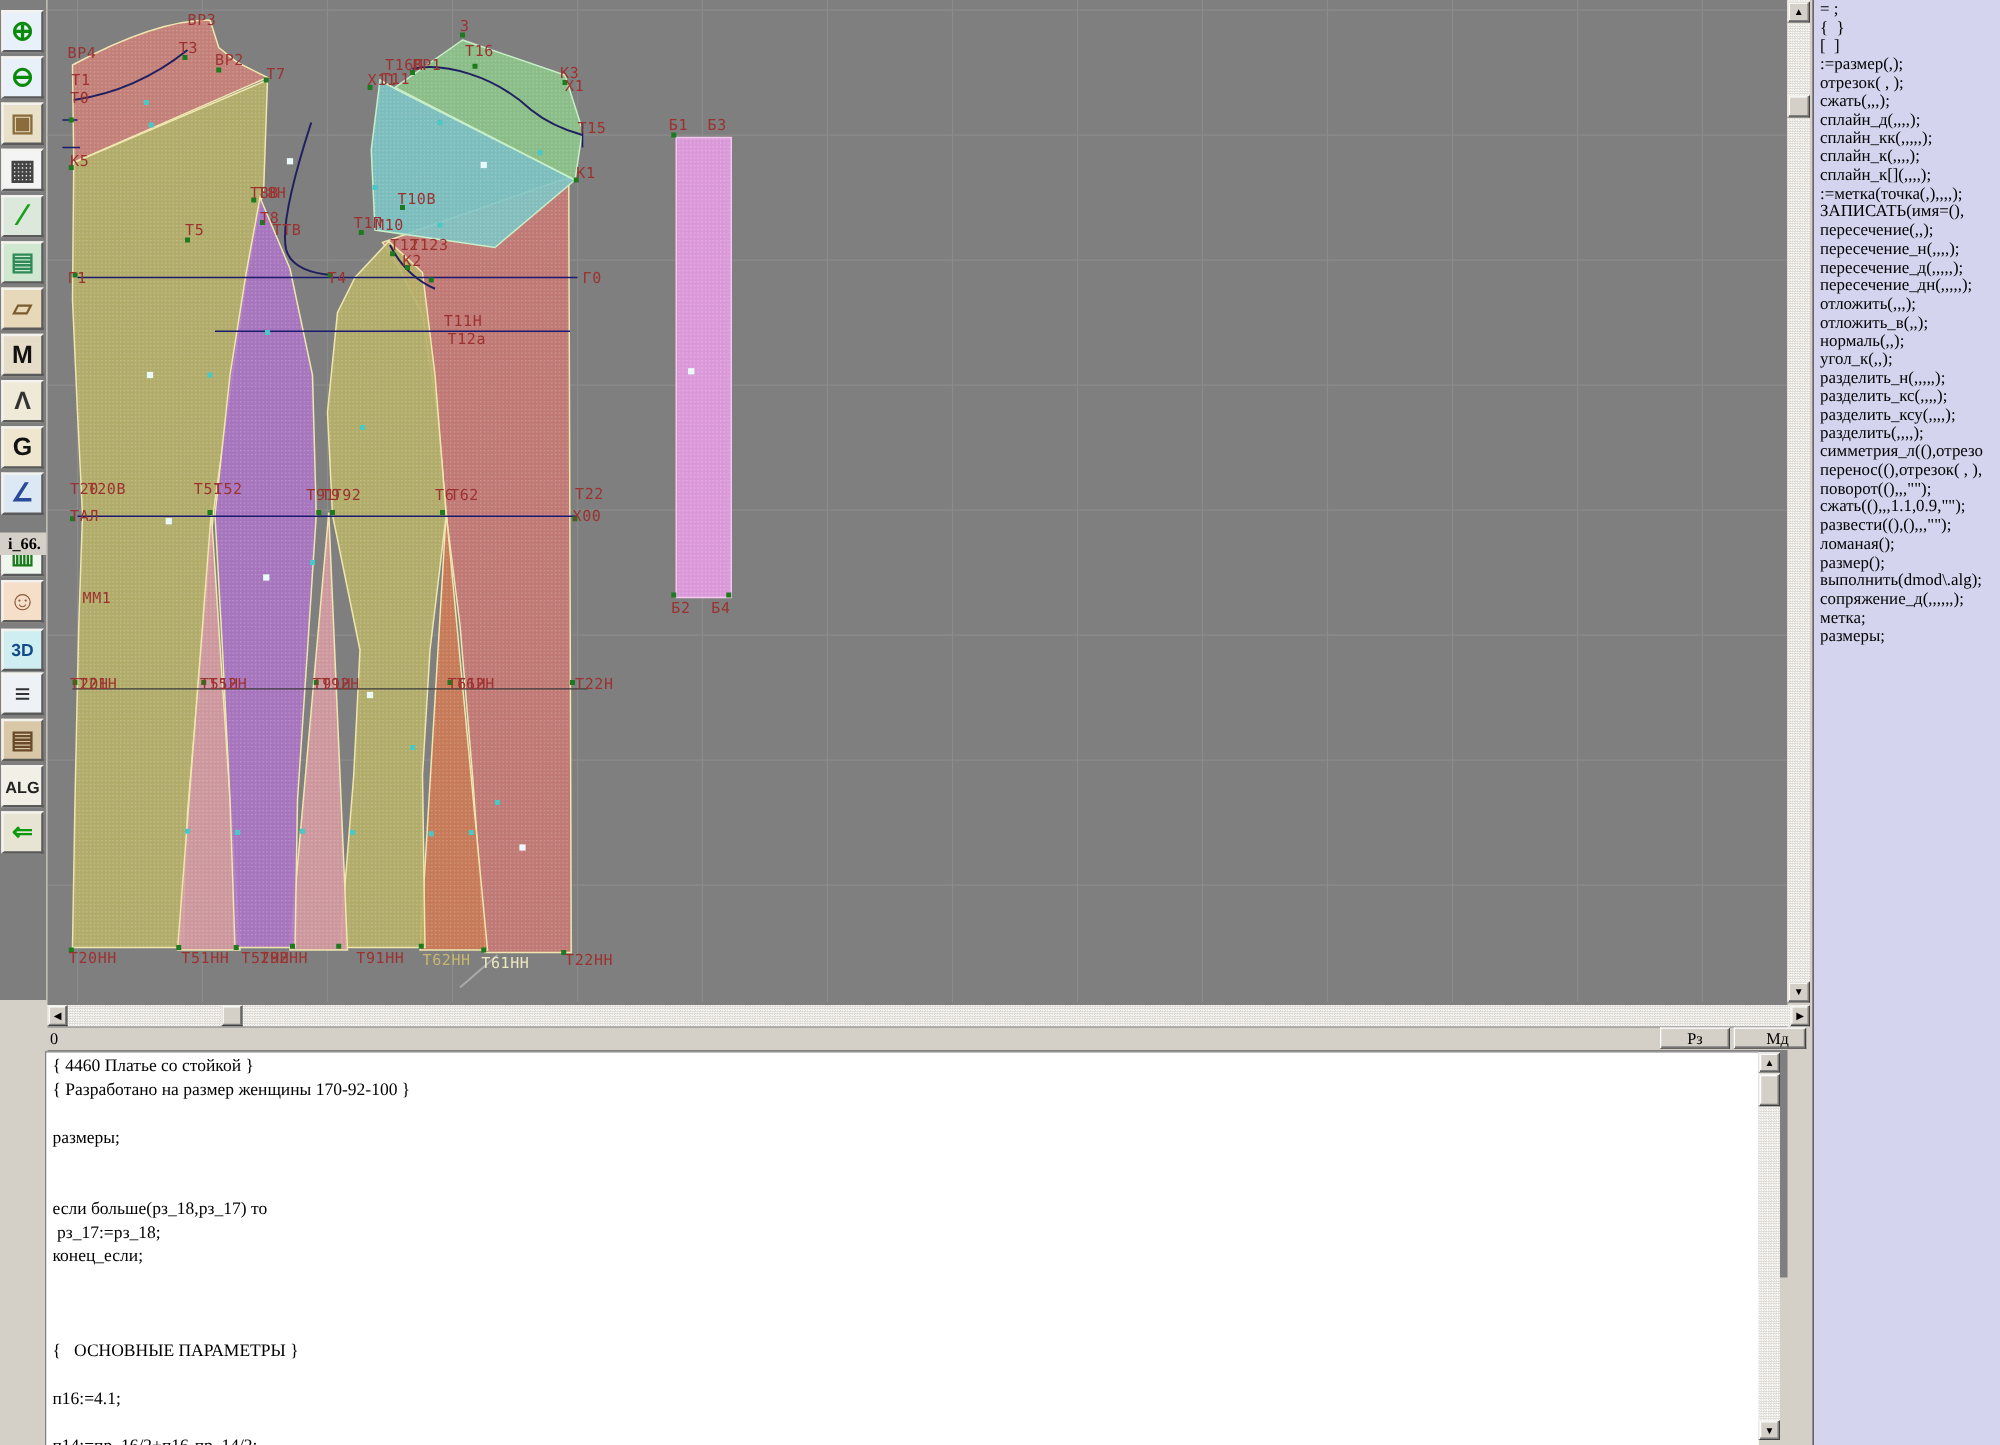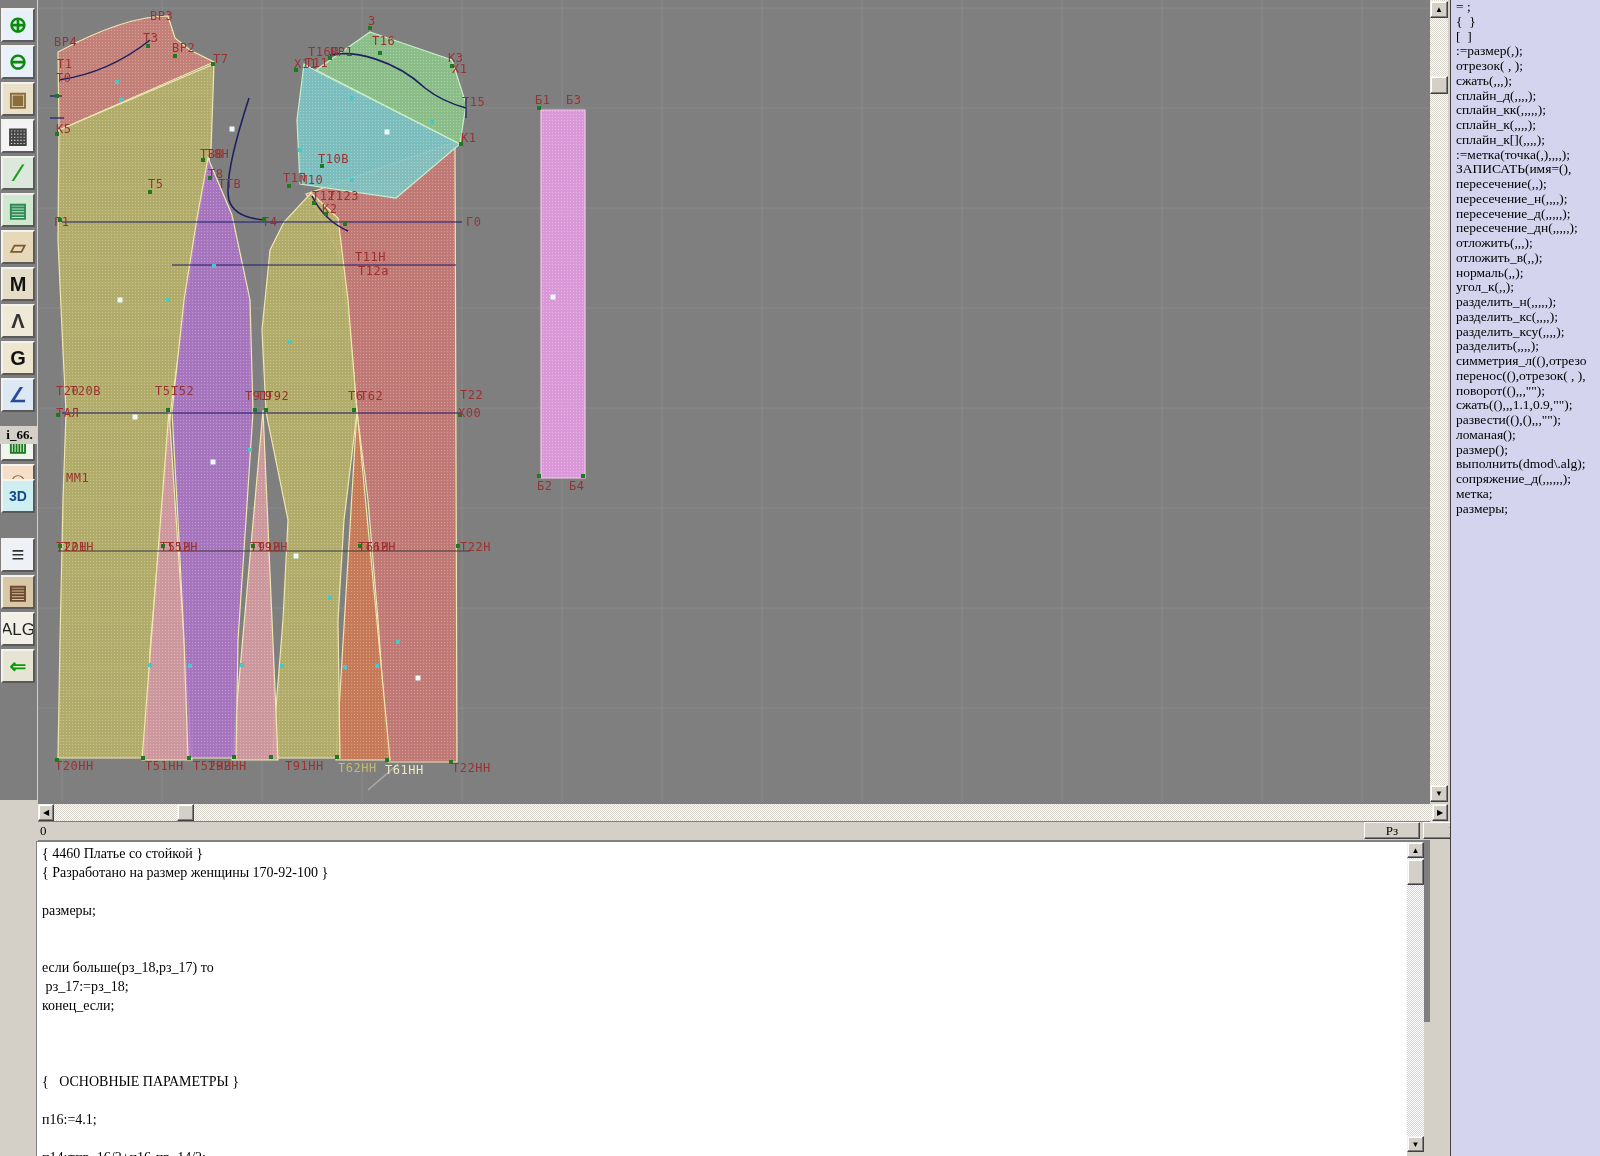--- a/index.html
+++ b/index.html
@@ -33,21 +33,21 @@
     border-top:1px solid #f4f2ee;border-left:1px solid #f4f2ee;
     border-right:1px solid #404040;border-bottom:1px solid #404040;
     box-shadow:inset -1px -1px 0 #808080,inset 1px 1px 0 #fff;cursor:pointer;box-sizing:border-box;}
 
   
   #statusrow{position:absolute;left:0;top:822px;width:1450px;height:18px;background:#d4d0c8;}
   #origin0{position:absolute;left:40px;top:1px;font:13px "Liberation Serif",serif;color:#000;}
   .mini-btn{position:absolute;top:0;height:17px;background:#d4d0c8;color:#000;
     border-top:1px solid #fff;border-left:1px solid #fff;border-right:1px solid #404040;border-bottom:1px solid #404040;
     box-shadow:inset -1px -1px 0 #808080;font:13px "Liberation Serif",serif;
-    display:flex;align-items:center;justify-content:center;cursor:pointer;box-sizing:border-box;margin-left:36px;}
+    display:flex;align-items:center;justify-content:center;cursor:pointer;box-sizing:border-box;}
 
   
   #codearea{position:absolute;left:36px;top:841px;width:1370px;height:315px;background:#ffffff;
     border-top:1px solid #808080;border-left:1px solid #808080;overflow:hidden;}
   #codearea pre{margin:2px 0 0 5px;font:14px "Liberation Serif",serif;color:#000;line-height:19px;white-space:pre;}
 
   
   #sidebar{position:absolute;left:1450px;top:0;width:150px;height:1156px;background:#d4d4ee;border-left:1px solid #404040;overflow:hidden;}
   #sidebar .cmd{font:13.5px "Liberation Serif",serif;color:#000;line-height:14.75px;white-space:pre;padding-left:5px;cursor:pointer;}
 
@@ -91,31 +91,31 @@
       </div>
       <div class="tbtn" style="top: 378px; background: rgb(220, 232, 244);">
         <span style="color: rgb(42, 74, 154); font-size: 20px; font-weight: bold;">∠</span>
       </div>
       <div class="tbtn" style="top: 427px; background: rgb(238, 246, 238);">
         <span style="color: rgb(26, 122, 26); font-size: 20px; font-weight: bold;">▥</span>
       </div>
       <div class="tbtn" style="top: 464px; background: rgb(246, 223, 200);">
         <span style="color: rgb(138, 90, 58); font-size: 22px; font-weight: bold;">☺</span>
       </div>
-      <div class="tbtn" style="top: 479px; background: rgb(207, 238, 242);">
+      <div class="tbtn" style="top: 503px; background: rgb(207, 238, 242);">
         <span style="color: rgb(19, 74, 138); font-size: 14px; font-weight: bold;">3D</span>
       </div>
       <div class="tbtn" style="top: 538px; background: rgb(238, 242, 246);">
         <span style="color: rgb(51, 51, 51); font-size: 22px; font-weight: bold;">≡</span>
       </div>
       <div class="tbtn" style="top: 575px; background: rgb(216, 200, 168);">
         <span style="color: rgb(106, 74, 42); font-size: 20px; font-weight: bold;">▤</span>
       </div>
       <div class="tbtn" style="top: 612px; background: rgb(242, 239, 230);">
-        <span style="color: rgb(34, 34, 34); font-size: 17px; font-weight: normal;">ALG</span>
+        <span style="color: rgb(34, 34, 34); font-size: 13px; font-weight: bold;">ALG</span>
       </div>
       <div class="tbtn" style="top: 649px; background: rgb(232, 228, 212);">
         <span style="color: rgb(10, 154, 10); font-size: 20px; font-weight: bold;">⇐</span>
       </div>
       <div id="i66" style="top: 410px;">i_66.</div>
     </div>
 
   <div id="canvas">
     <svg id="cansvg" width="1392" height="802" viewBox="38 0 1392 802">
       <defs>

